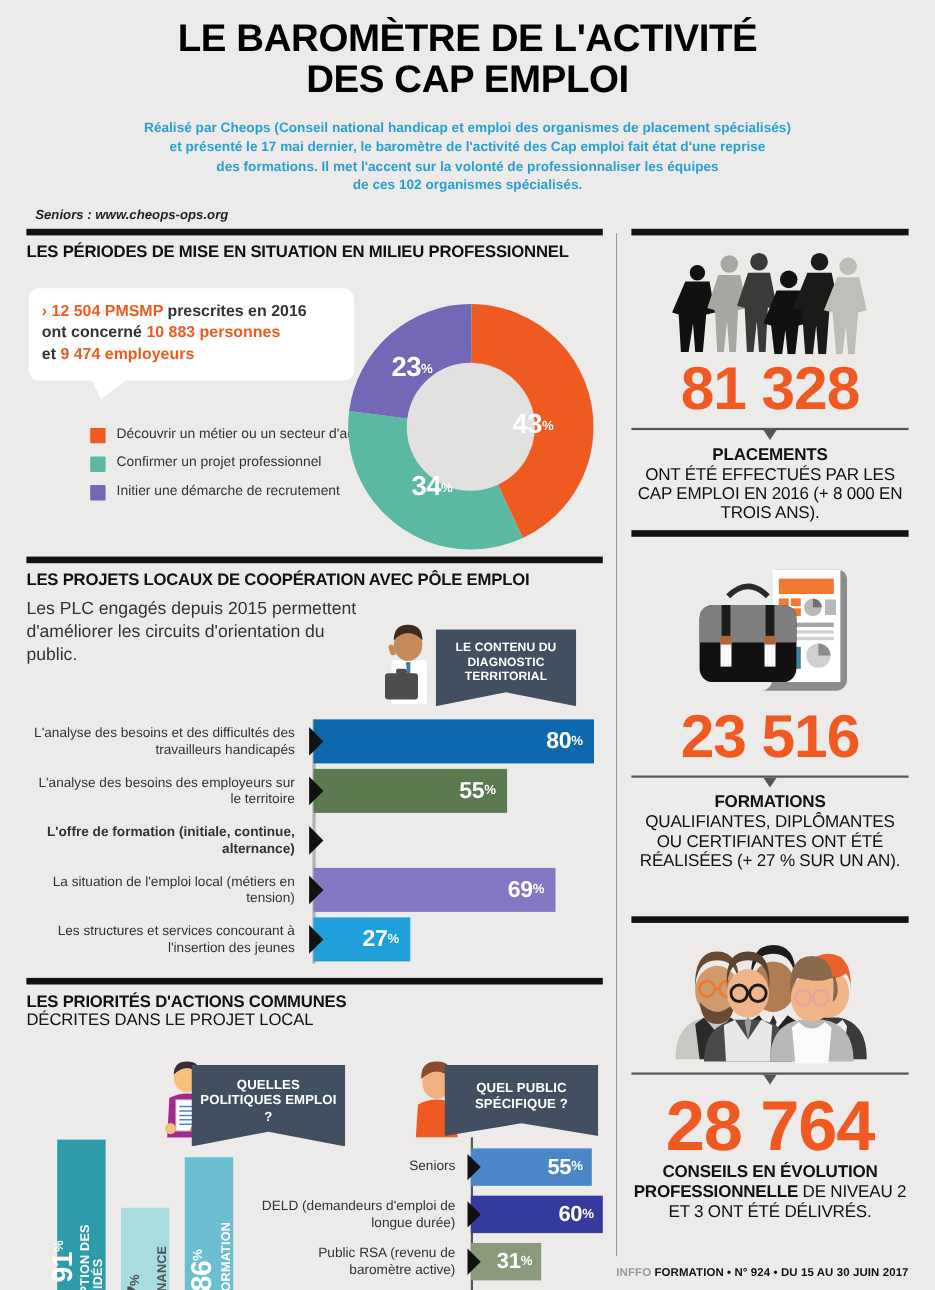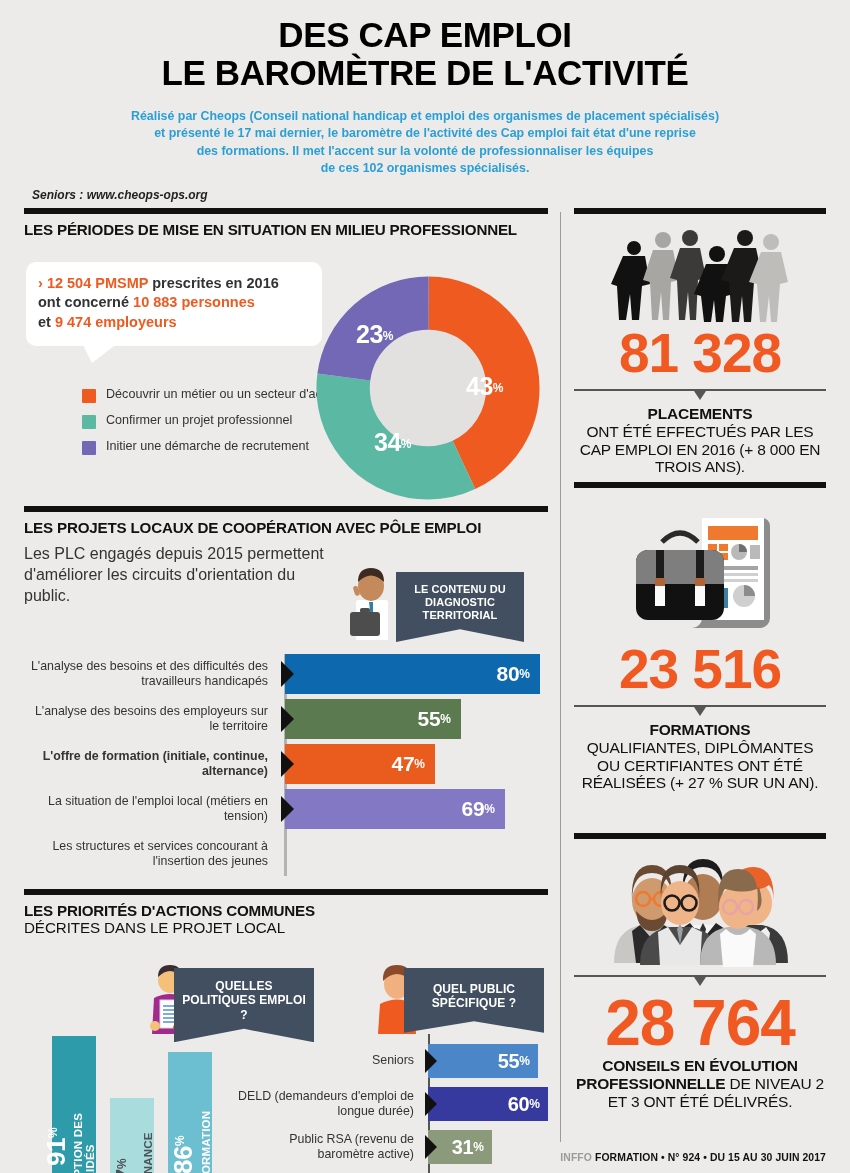--- a/index.html
+++ b/index.html
@@ -139,22 +139,22 @@
   }
   .footer .g { color: #9a9a9a; }
   .footer .k { color: #111; }
 </style>
 </head>
 <body>
 
 <div class="page">
 
   <div class="title">
+    <div>LE BAROMÈTRE DE L'ACTIVITÉ</div>
     <div>DES CAP EMPLOI</div>
-    <div>LE BAROMÈTRE DE L'ACTIVITÉ</div>
   </div>
 
   <div class="subtitle">
     <div>Réalisé par Cheops (Conseil national handicap et emploi des organismes de placement spécialisés)</div>
     <div>et présenté le 17 mai dernier, le baromètre de l'activité des Cap emploi fait état d'une reprise</div>
     <div>des formations. Il met l'accent sur la volonté de professionnaliser les équipes</div>
     <div>de ces 102 organismes spécialisés.</div>
   </div>
 
   <div class="source">Seniors : www.cheops-ops.org</div>
@@ -255,38 +255,41 @@
               <div class="bar" style="width:176px;background:#5c7a4f">
                 <span class="v"><span>55</span><span class="pct">%</span></span>
               </div>
             </div>
           </div>
 
           <div class="brow">
             <div class="blabel bold">L'offre de formation (initiale, continue, alternance)</div>
             <div class="bwrap">
               <div class="notch"></div>
-              <div class="bar" style="width:150px;background:#ea5b1e">
-                <span class="v"><span>47</span><span class="pct">%</span></span>
-              </div>
             </div>
           </div>
 
           <div class="brow">
             <div class="blabel">La situation de l'emploi local (métiers en tension)</div>
             <div class="bwrap">
               <div class="notch"></div>
               <div class="bar" style="width:220px;background:#8378c4">
                 <span class="v"><span>69</span><span class="pct">%</span></span>
               </div>
             </div>
           </div>
 
           <div class="brow">
             <div class="blabel">Les structures et services concourant à l'insertion des jeunes</div>
+            <div class="bwrap">
+              <div class="notch"></div>
+              <div class="bar" style="width:88px;background:#1fa0db">
+                <span class="v"><span>27</span><span class="pct">%</span></span>
+              </div>
+            </div>
           </div>
         </div>
       </div>
 
       <div class="rule"></div>
       <div class="sec-h">LES PRIORITÉS D'ACTIONS COMMUNES</div>
       <div class="sec-h2">DÉCRITES DANS LE PROJET LOCAL</div>
 
       <div class="s3">
 

